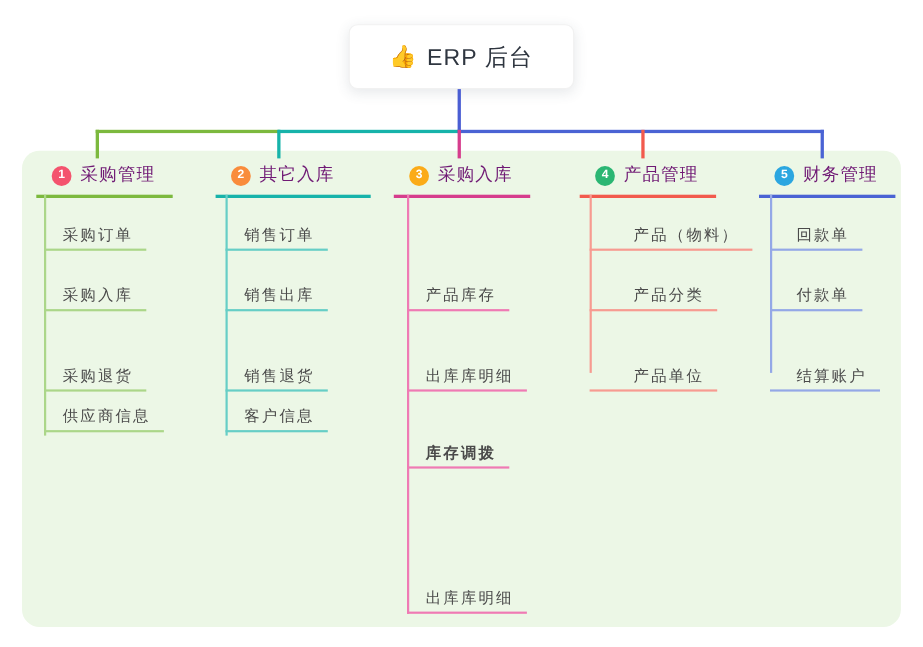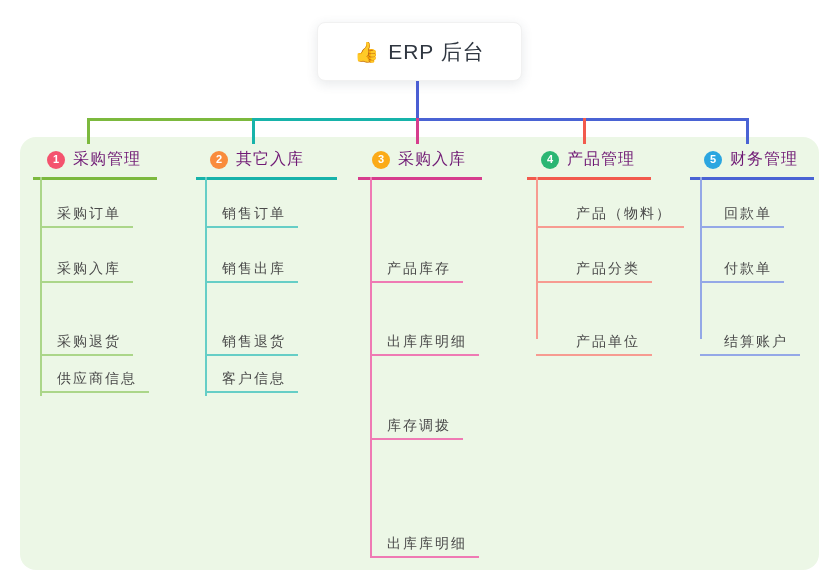--- a/index.html
+++ b/index.html
@@ -71,21 +71,21 @@
     position:absolute;box-sizing:border-box;white-space:nowrap;width:max-content;
     padding:0 12px 3px 17px;font-size:14px;line-height:19px;color:#4a4a4a;
     letter-spacing:2px;border-bottom:2px solid;cursor:default;
   }
   .c0{left:40px;border-color:var(--l0);}
   .c1{left:205px;border-color:var(--l1);}
   .c2{left:370px;border-color:var(--l2);}
   .c3{left:536px;border-color:var(--l3);padding-left:40px;}
   .c4{left:700px;border-color:var(--l4);padding-left:24px;}
   .r0{top:204px;}.r1{top:259px;}.r2{top:332px;}.r3{top:369px;}
-  .r4{top:416px;}.r5{top:479px;}.r6{top:534px;}
+  .r4{top:402px;font-weight:bold;}.r5{top:479px;}.r6{top:534px;}
 </style>
 </head>
 <body>
 
 <div class="canvas">
 
   <div class="root-card">
     <span class="root-icon">👍</span>
     <span class="root-label">ERP 后台</span>
   </div>

